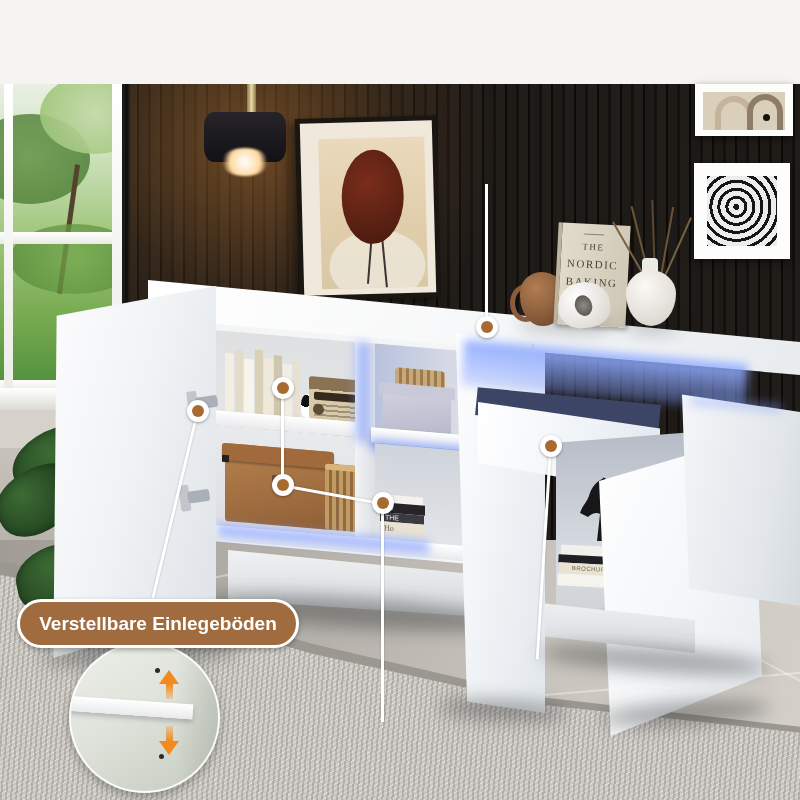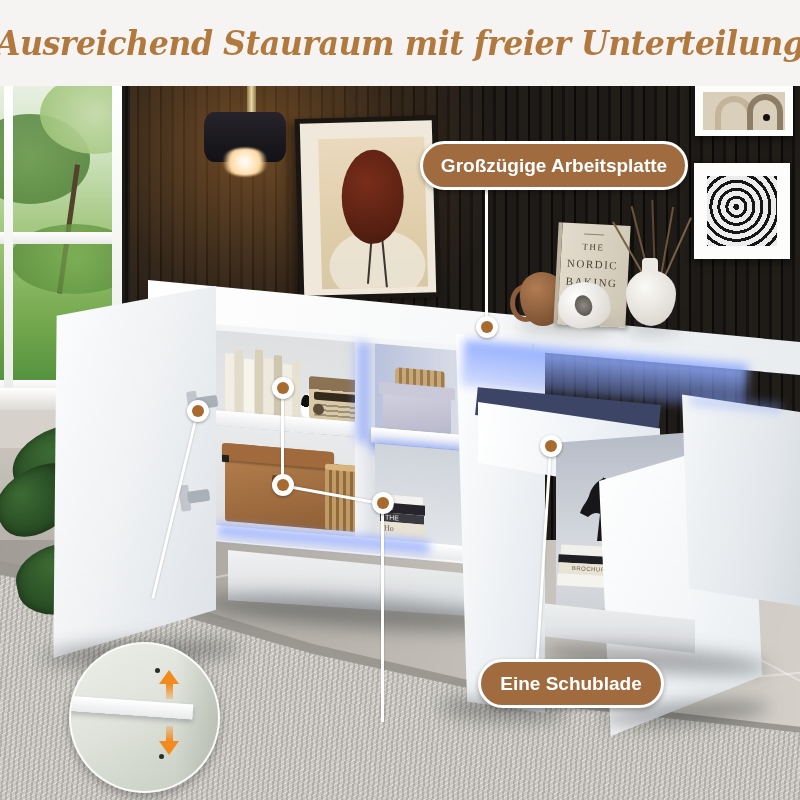--- a/index.html
+++ b/index.html
@@ -271,24 +271,18 @@
     <div class="a" style="left:104px;top:0;width:43px;height:147px;background:linear-gradient(90deg,rgba(0,0,0,0),rgba(90,100,85,.2));"></div>
     <div class="a hole" style="left:84px;top:24px;"></div>
     <div class="a shelf" style="left:-10px;top:56px;width:132px;height:15px;transform:rotate(4deg);"></div>
     <div class="a hole" style="left:88px;top:110px;"></div>
     <div class="a tri-up" style="left:88px;top:26px;"></div>
     <div class="a" style="left:95px;top:40px;width:7px;height:15px;background:linear-gradient(180deg,#f28a1e,rgba(242,138,30,.25));"></div>
     <div class="a" style="left:95px;top:82px;width:7px;height:15px;background:linear-gradient(0deg,#f28a1e,rgba(242,138,30,.25));"></div>
     <div class="a tri-down" style="left:88px;top:97px;"></div>
   </div>
 
-  <div class="a pill" style="left:420px;top:141px;width:262px;height:43px;">
-    <span>Großzügige Arbeitsplatte</span>
-  </div>
-  <div class="a pill" style="left:478px;top:659px;width:180px;height:43px;">
-    <span>Eine Schublade</span>
-  </div>
-
-  <div class="a hero">
-    <h1>Ausreichend Stauraum mit freier Unterteilung</h1>
-  </div>
+  <div class="a pill" style="left:17px;top:599px;width:276px;height:43px;">
+    <span>Verstellbare Einlegeböden</span>
+  </div>
+
 
 </div>
 
 </body></html>

